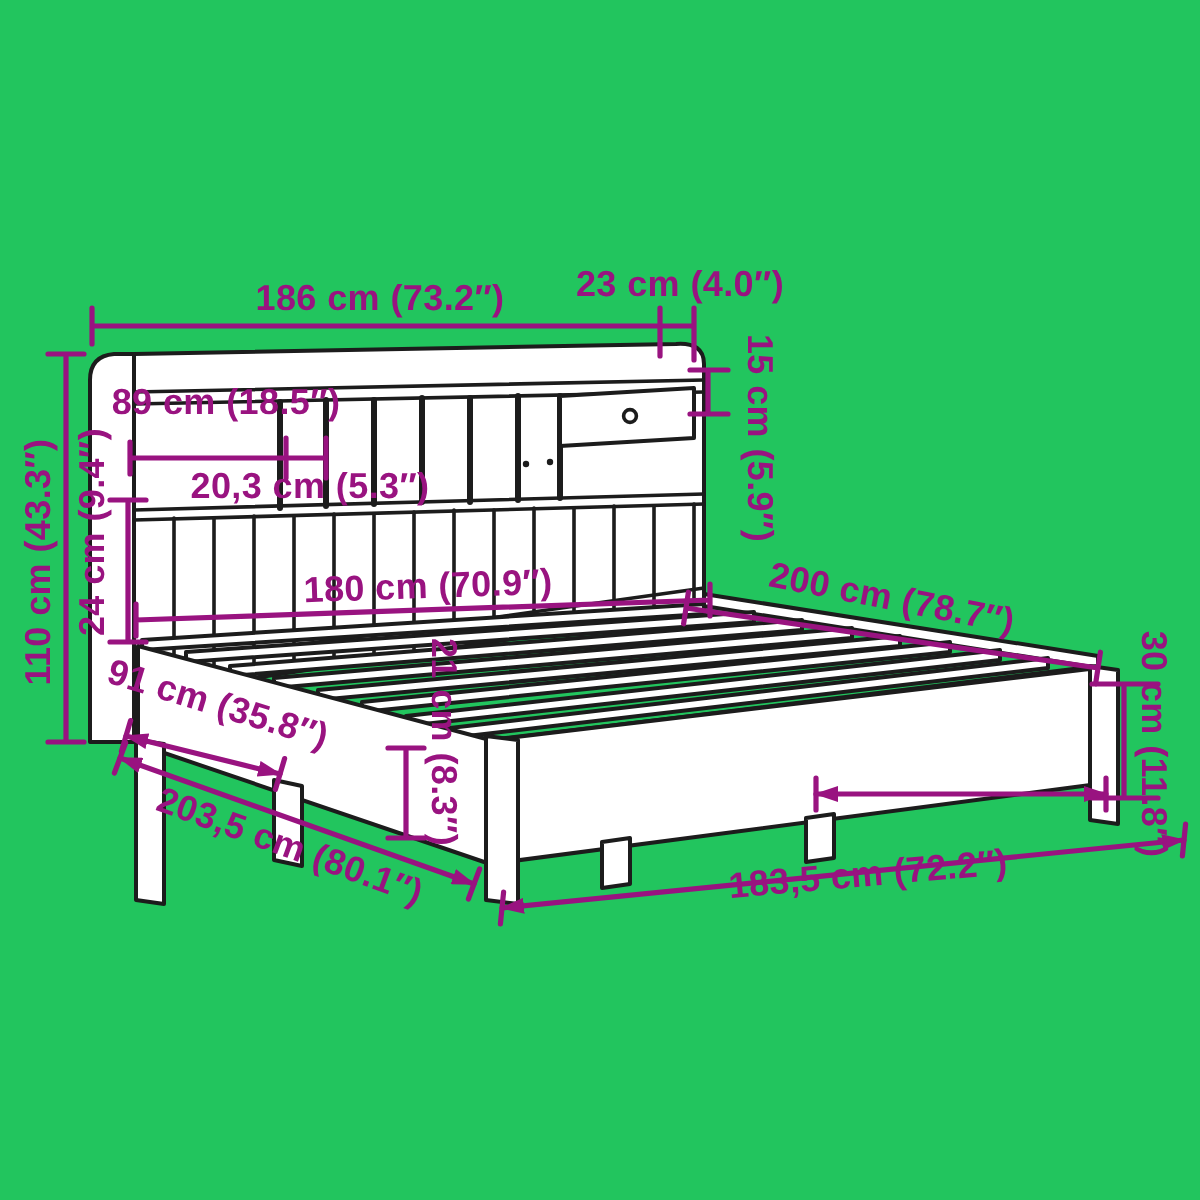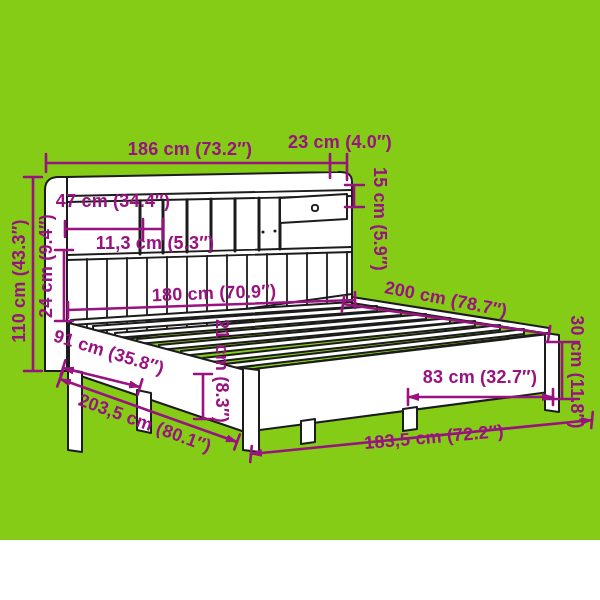--- a/index.html
+++ b/index.html
@@ -1,17 +1,17 @@
 <!DOCTYPE html>
 <html style="--accent: #991380; --line: #1c1c1c;"><head>
 <meta charset="utf-8">
 <style>
   html,body{margin:0;padding:0;background:#fff;}
   .stage{
-    position:relative;width:600px;height:540px;background:#84cc16;overflow:hidden;
+    position:relative;width:600px;height:600px;background:#22c55e;overflow:hidden;
     font-family:"Liberation Sans","DejaVu Sans",sans-serif;
   }
   .stage svg{position:absolute;left:0;top:0;}
   
   .draw{stroke:var(--line,#1c1c1c);stroke-width:2;fill:#fff;stroke-linejoin:round;stroke-linecap:round;}
   .draw-thin{stroke:var(--line,#1c1c1c);stroke-width:1.8;fill:none;stroke-linejoin:round;stroke-linecap:round;}
   .draw-thick{stroke:var(--line,#1c1c1c);stroke-width:3;fill:none;stroke-linecap:round;}
   
   .dim{stroke:var(--accent,#991380);stroke-width:2.6;fill:none;stroke-linecap:round;}
   .ah-fill{fill:var(--accent,#991380);}
@@ -116,26 +116,25 @@
       <path class="dim" d="M408,389 V405 M553,389 V405"></path>
 
       <line class="dim" x1="251" y1="454" x2="592" y2="420" marker-start="url(#ah)" marker-end="url(#ah)"></line>
       <path class="dim" d="M251.8,446 L250.2,462 M592.8,412 L591.2,428"></path>
     </g>
   </svg>
 
   <div class="dim-label" style="--x:190px;--y:149px;">186 cm (73.2″)</div>
   <div class="dim-label" style="--x:340px;--y:142px;">23 cm (4.0″)</div>
   <div class="dim-label" style="--x:380px;--y:219px;--r:90deg;">15 cm (5.9″)</div>
-  <div class="dim-label" style="--x:113px;--y:201px;">47 cm (34.4″)</div>
-  <div class="dim-label" style="--x:155px;--y:243px;">11,3 cm (5.3″)</div>
+  <div class="dim-label" style="--x:113px;--y:201px;">89 cm (18.5″)</div>
+  <div class="dim-label" style="--x:155px;--y:243px;">20,3 cm (5.3″)</div>
   <div class="dim-label" style="--x:19px;--y:281px;--r:-90deg;">110 cm (43.3″)</div>
   <div class="dim-label" style="--x:46px;--y:266px;--r:-90deg;">24 cm (9.4″)</div>
   <div class="dim-label" style="--x:214px;--y:293px;--r:-2deg;">180 cm (70.9″)</div>
   <div class="dim-label" style="--x:446px;--y:299px;--r:11deg;">200 cm (78.7″)</div>
   <div class="dim-label" style="--x:577px;--y:372px;--r:90deg;">30 cm (11.8″)</div>
   <div class="dim-label" style="--x:222px;--y:371px;--r:90deg;">21 cm (8.3″)</div>
   <div class="dim-label" style="--x:109px;--y:352px;--r:17deg;">91 cm (35.8″)</div>
   <div class="dim-label" style="--x:145px;--y:423px;--r:20deg;">203,5 cm (80.1″)</div>
-  <div class="dim-label" style="--x:480px;--y:377px;">83 cm (32.7″)</div>
   <div class="dim-label" style="--x:434px;--y:437px;--r:-5deg;">183,5 cm (72.2″)</div>
 
 </div>
 
 </body></html>

